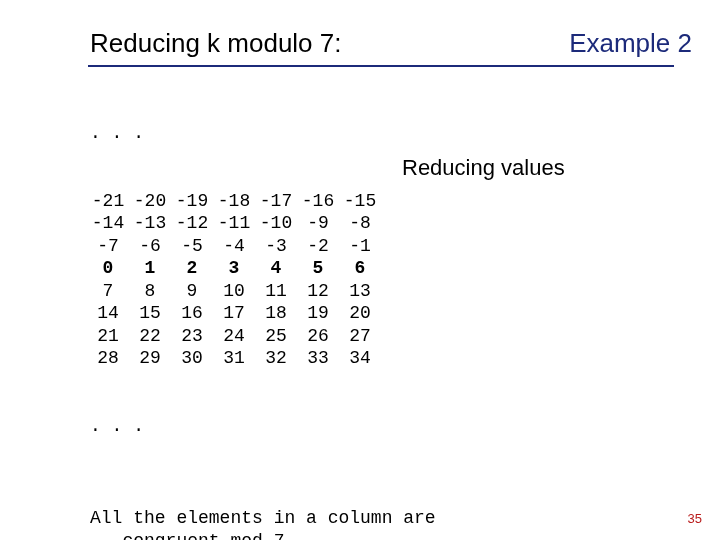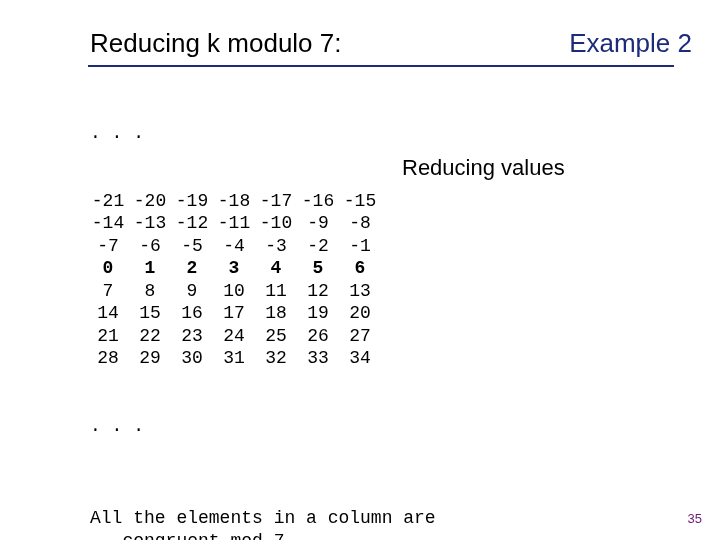--- a/index.html
+++ b/index.html
@@ -68,21 +68,21 @@
     font-size: 18px;
     line-height: 1.3;
     white-space: pre;
     margin-top: 2px;
   }
   .pgnum {
     position: absolute;
     right: 18px;
     bottom: 14px;
     font-size: 13px;
-    color: #701a75;
+    color: #b91c1c;
     text-align: center;
   }
 </style>
 </head>
 <body>
 
 <div class="slide">
 
   <div class="title-row">
     <span class="title">Reducing k modulo 7:</span>

